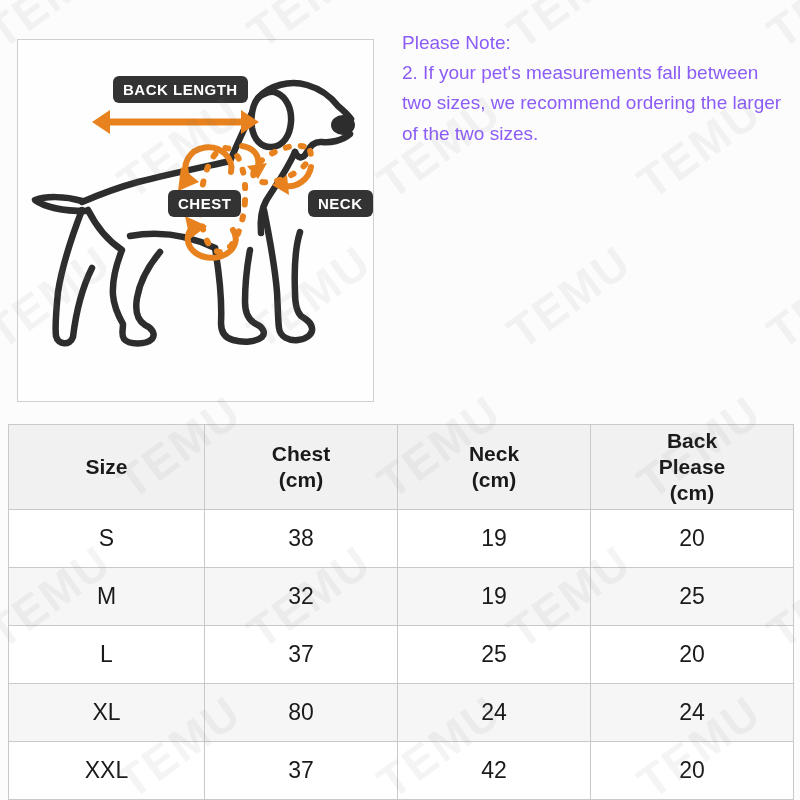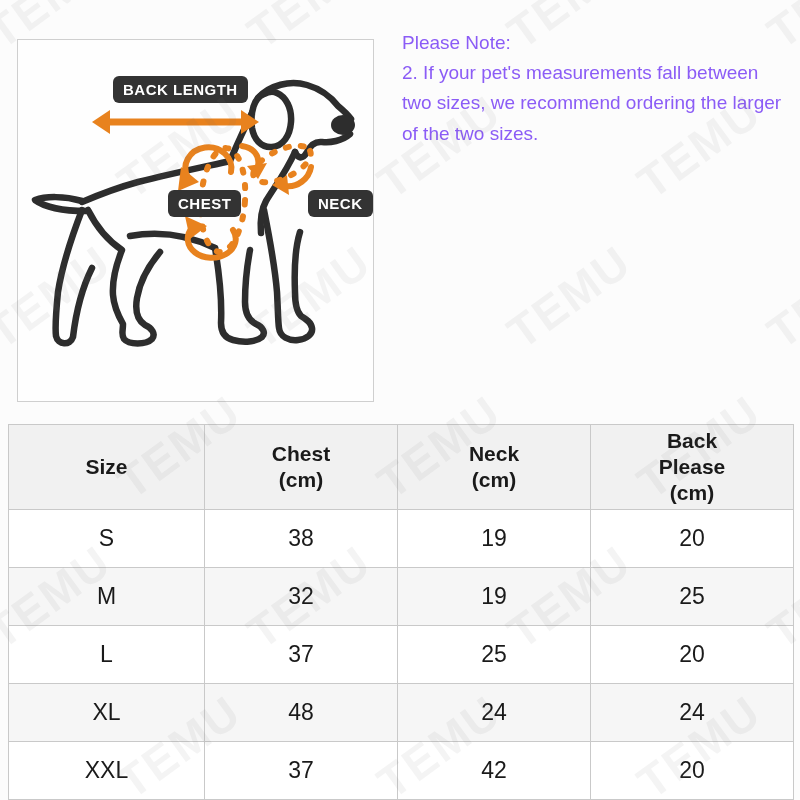--- a/index.html
+++ b/index.html
@@ -213,21 +213,21 @@
         <td>25</td>
       </tr>
       <tr>
         <td>L</td>
         <td>37</td>
         <td>25</td>
         <td>20</td>
       </tr>
       <tr class="alt">
         <td>XL</td>
-        <td>48</td>
+        <td>80</td>
         <td>24</td>
         <td>24</td>
       </tr>
       <tr>
         <td>XXL</td>
         <td>37</td>
         <td>42</td>
         <td>20</td>
       </tr>
     </tbody>

